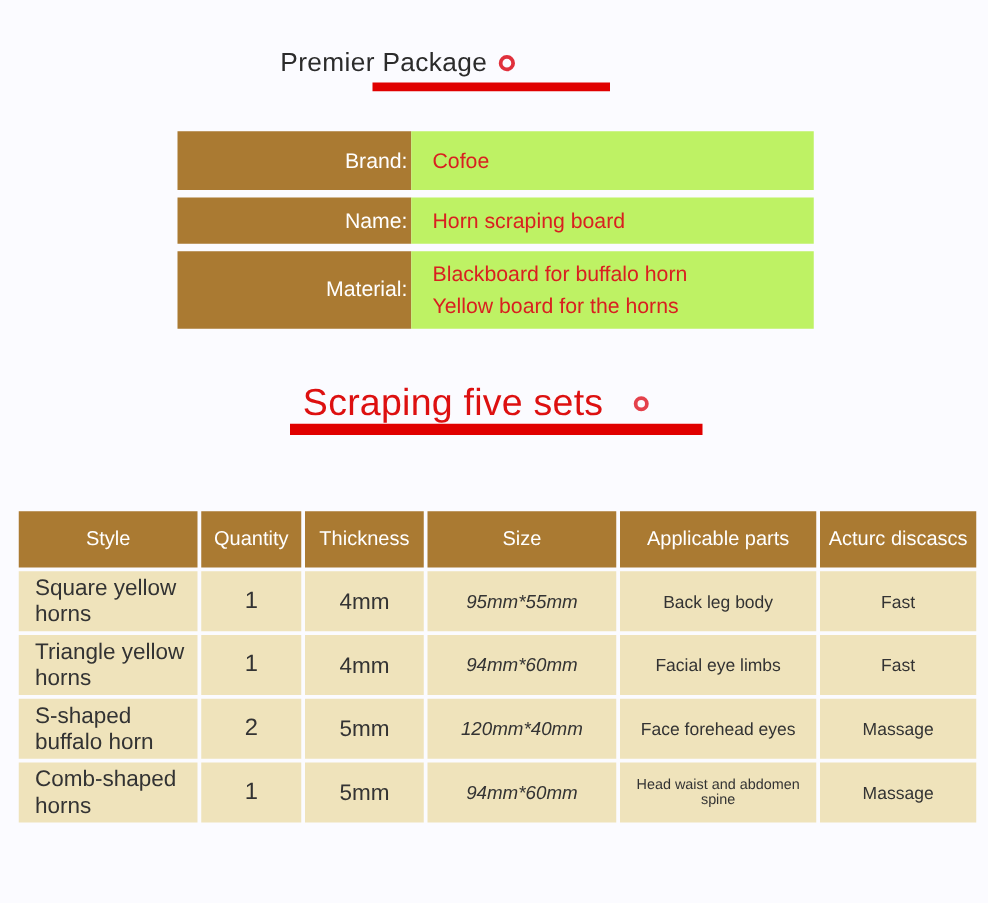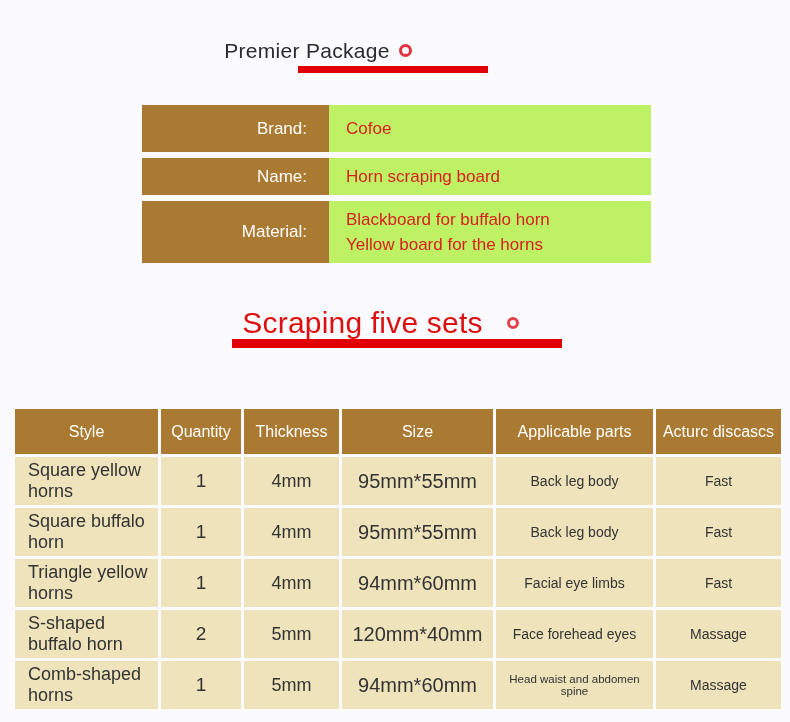--- a/index.html
+++ b/index.html
@@ -68,21 +68,21 @@
   .info-row {
     display: flex;
     margin-bottom: 6px;
   }
   .info-label {
     width: 187px;
     background: #aa7a32;
     color: #ffffff;
     font-size: 17px;
     text-align: left;
-    padding: 0 22px 0 0;
+    padding: 0 3px 0 0;
     box-sizing: border-box;
     display: flex;
     align-items: center;
     justify-content: flex-end;
   }
   .info-value {
     flex: 1;
     background: #bef264;
     color: #d92020;
     font-size: 17px;
@@ -157,21 +157,21 @@
     padding: 0 4px;
     text-align: center;
   }
   .spec-table td.style-cell {
     text-align: left;
     padding-left: 13px;
     font-size: 18px;
   }
   .spec-table td.qty-cell { font-size: 19px; }
   .spec-table td.thick-cell { font-size: 18px; }
-  .spec-table td.size-cell { font-size: 20px; }
+  .spec-table td.size-cell { font-size: 15px; font-style: italic; }
   .spec-table td.parts-cell { font-size: 14px; }
   .spec-table td.parts-cell.tiny { font-size: 11.5px; }
   .spec-table td.action-cell { font-size: 14px; }
 
   .col-style { width: 143px; }
   .col-qty { width: 80px; }
   .col-thick { width: 95px; }
   .col-size { width: 151px; }
   .col-parts { width: 157px; }
   .col-action { width: 125px; }
@@ -239,28 +239,20 @@
   <tbody>
     <tr>
       <td class="style-cell">Square yellow horns</td>
       <td class="qty-cell">1</td>
       <td class="thick-cell">4mm</td>
       <td class="size-cell">95mm*55mm</td>
       <td class="parts-cell">Back leg body</td>
       <td class="action-cell">Fast</td>
     </tr>
     <tr>
-      <td class="style-cell">Square buffalo horn</td>
-      <td class="qty-cell">1</td>
-      <td class="thick-cell">4mm</td>
-      <td class="size-cell">95mm*55mm</td>
-      <td class="parts-cell">Back leg body</td>
-      <td class="action-cell">Fast</td>
-    </tr>
-    <tr>
       <td class="style-cell">Triangle yellow horns</td>
       <td class="qty-cell">1</td>
       <td class="thick-cell">4mm</td>
       <td class="size-cell">94mm*60mm</td>
       <td class="parts-cell">Facial eye limbs</td>
       <td class="action-cell">Fast</td>
     </tr>
     <tr>
       <td class="style-cell">S-shaped buffalo horn</td>
       <td class="qty-cell">2</td>

